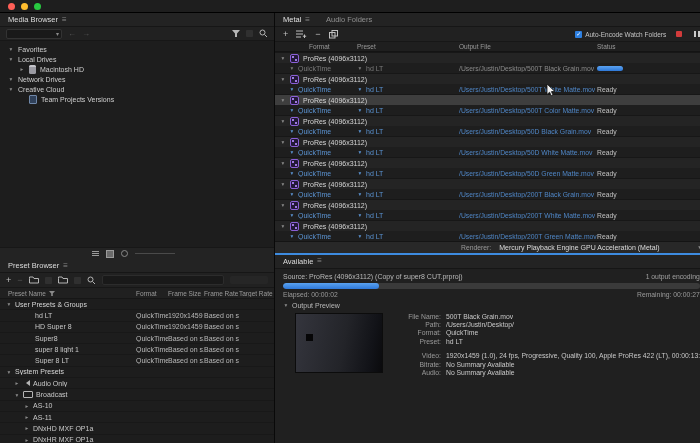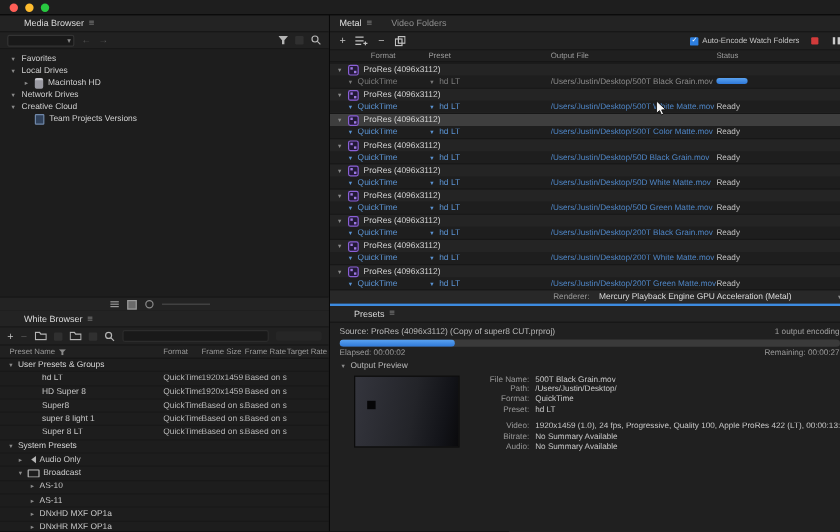--- a/index.html
+++ b/index.html
@@ -9,21 +9,21 @@
   .titlebar{height:12px;background:#1e1e1e;display:flex;align-items:center;gap:6px;
             padding-left:8px;border-bottom:1px solid #000;}
   .light{width:7px;height:7px;border-radius:50%;}
   .light.red{background:#ff5f57}.light.yellow{background:#febc2e}.light.green{background:#28c840}
   
   .main{display:flex;height:430px;}
   .left{width:309px;border-right:1px solid #090909;display:flex;flex-direction:column;}
   .right{flex:1;display:flex;flex-direction:column;background:#1d1d1d;}
   
   .panel-header{height:13px;background:#232323;display:flex;align-items:center;gap:4px;
-                padding:0 20px;font-size:7.5px;color:#dcdcdc;border-bottom:1px solid #161616;flex:none;}
+                padding:0 8px;font-size:7.5px;color:#dcdcdc;border-bottom:1px solid #161616;flex:none;}
   .panel-menu{color:#8a8a8a;font-size:8px;line-height:1;}
   .tab-inactive{color:#8f8f8f;margin-left:12px;}
   
   .media-section{flex:1;display:flex;flex-direction:column;background:#1d1d1d;}
   .mb-toolbar{height:13px;background:#212121;display:flex;align-items:center;gap:6px;
               padding:0 6px;border-bottom:1px solid #171717;flex:none;}
   .mb-dropdown{width:52px;height:8px;background:#191919;border:1px solid #333;border-radius:2px;
                display:flex;align-items:center;justify-content:flex-end;padding-right:2px;
                color:#8a8a8a;font-size:6px;}
   .nav-arrow{color:#555;font-size:8px;line-height:1;}
@@ -198,21 +198,21 @@
               <i></i>
             </span>
           <span class="vthumb-icon"></span>
           <span class="zoom-knob"></span>
           <span class="zoom-track"></span>
         </div>
       </div>
 
       <div class="preset-section">
         <div class="panel-header">
-          <span>White Browser</span>
+          <span>Preset Browser</span>
           <span class="panel-menu">≡</span>
         </div>
         <div class="pb-toolbar">
           <span class="tool-glyph">+</span>
           <span class="tool-glyph dim">−</span>
           <svg width="10" height="8">
             <path d="M0.5,2.5 L0.5,7 L9.5,7 L9.5,2.5 L5,2.5 L4,1 L0.5,1 Z" fill="none" stroke="#b5b5b5" stroke-width="1"></path>
           </svg>
           <span class="dim-icon"></span>
           <svg width="10" height="8">
@@ -411,21 +411,21 @@
 
 </div>
       </div>
     </div>
 
     <div class="right">
 
       <div class="q-tabs">
         <span>Metal</span>
         <span class="panel-menu">≡</span>
-        <span class="tab-inactive">Video Folders</span>
+        <span class="tab-inactive">Audio Folders</span>
       </div>
 
       <div class="q-toolbar">
         <span class="tool-glyph">+</span>
         <svg width="11" height="8">
           <line x1="0" y1="1" x2="7" y2="1" stroke="#c0c0c0" stroke-width="1"></line>
           <line x1="0" y1="4" x2="7" y2="4" stroke="#c0c0c0" stroke-width="1"></line>
           <line x1="0" y1="7" x2="5" y2="7" stroke="#c0c0c0" stroke-width="1"></line>
           <line x1="8.5" y1="4.5" x2="8.5" y2="8" stroke="#c0c0c0" stroke-width="1"></line>
           <line x1="6.8" y1="6.2" x2="10.2" y2="6.2" stroke="#c0c0c0" stroke-width="1"></line>
@@ -666,21 +666,21 @@
       <div class="q-renderer">
         <span class="lab">Renderer:</span>
         <span class="val">Mercury Playback Engine GPU Acceleration (Metal)</span>
         <span class="chev">▾</span>
       </div>
 
       <div class="focus-line"></div>
 
       <div class="enc-section">
         <div class="panel-header">
-          <span>Presets</span>
+          <span>Available</span>
           <span class="panel-menu">≡</span>
         </div>
         <div class="enc-source-row">
           <span>Source: ProRes (4096x3112) (Copy of super8 CUT.prproj)</span>
           <span class="enc-outputs">1 output encoding</span>
         </div>
         <div class="enc-bar">
           <div class="enc-fill" id="enc-fill" style="width: 23%;"></div>
         </div>
         <div class="enc-times">

